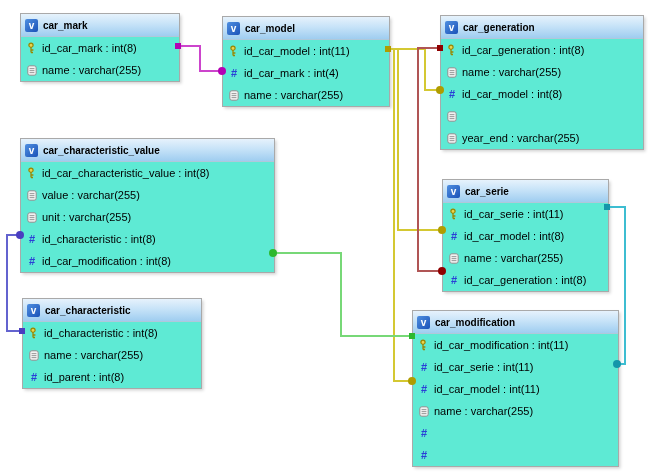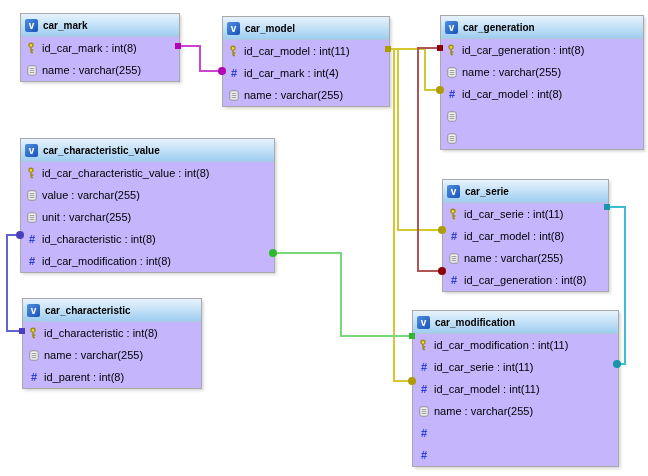--- a/index.html
+++ b/index.html
@@ -8,21 +8,21 @@
   .db-table{position:absolute;background:#ffffff;border:1px solid #a9a9a9;
             box-shadow:1.5px 1.5px 3px rgba(0,0,0,.18);z-index:2;}
   .db-table-header{height:22px;display:flex;align-items:center;
             background:linear-gradient(#e6f2fc 0%,#c7e3f8 45%,#9fcdf0 100%);
             border-bottom:1px solid #b0c8da;cursor:move;}
   .tbl-icon{width:13px;height:13px;margin:0 5px 0 4px;border-radius:2px;
             background:linear-gradient(135deg,#4f8fe0,#1a52b8);
             color:#fff;font-weight:bold;font-size:10px;line-height:13px;
             text-align:center;flex:0 0 13px;}
   .db-table-title{font-size:10px;font-weight:bold;color:#000;white-space:nowrap;}
-  .db-row{height:22px;display:flex;align-items:center;background:#c4b5fd;}
+  .db-row{height:22px;display:flex;align-items:center;background:#5eead4;}
   .row-icon{width:12px;margin:0 4px 0 5px;flex:0 0 12px;text-align:center;line-height:10px;}
   .row-icon.num{color:#2b3fd6;font-weight:bold;font-size:11px;}
   .row-label{font-size:11px;color:#000;white-space:nowrap;}
   svg.rel{position:absolute;left:0;top:0;z-index:3;pointer-events:none;}
 </style>
 </head>
 <body>
 
 <div id="canvas" style="width: 648px; height: 476px;">
     <svg class="rel" width="648" height="476">
@@ -122,20 +122,21 @@
         <span class="row-icon"><svg width="10" height="11" viewBox="0 0 10 11">
             <rect x="0.8" y="0.8" width="8.4" height="9.4" rx="2" fill="#f2f2f2" stroke="#8f8f8f" stroke-width="1"></rect>
             <path d="M2.6 3.6 H7.4 M2.6 5.6 H7.4 M2.6 7.6 H7.4" stroke="#8f8f8f" stroke-width="0.9"></path>
           </svg></span>
       </div>
       <div class="db-row">
         <span class="row-icon"><svg width="10" height="11" viewBox="0 0 10 11">
             <rect x="0.8" y="0.8" width="8.4" height="9.4" rx="2" fill="#f2f2f2" stroke="#8f8f8f" stroke-width="1"></rect>
             <path d="M2.6 3.6 H7.4 M2.6 5.6 H7.4 M2.6 7.6 H7.4" stroke="#8f8f8f" stroke-width="0.9"></path>
           </svg></span>
+        <span class="row-label">year_end : varchar(255)</span>
       </div>
     </div>
     <div class="db-table" style="left: 442px; top: 179px; width: 165px;">
       <div class="db-table-header">
         <span class="tbl-icon">v</span>
         <span class="db-table-title">car_serie</span>
       </div>
       <div class="db-row">
         <span class="row-icon"><svg width="11" height="12" viewBox="0 0 11 12">
             <circle cx="4" cy="3.2" r="2.1" fill="#ead34f" stroke="#9a8700" stroke-width="1.2"></circle>

